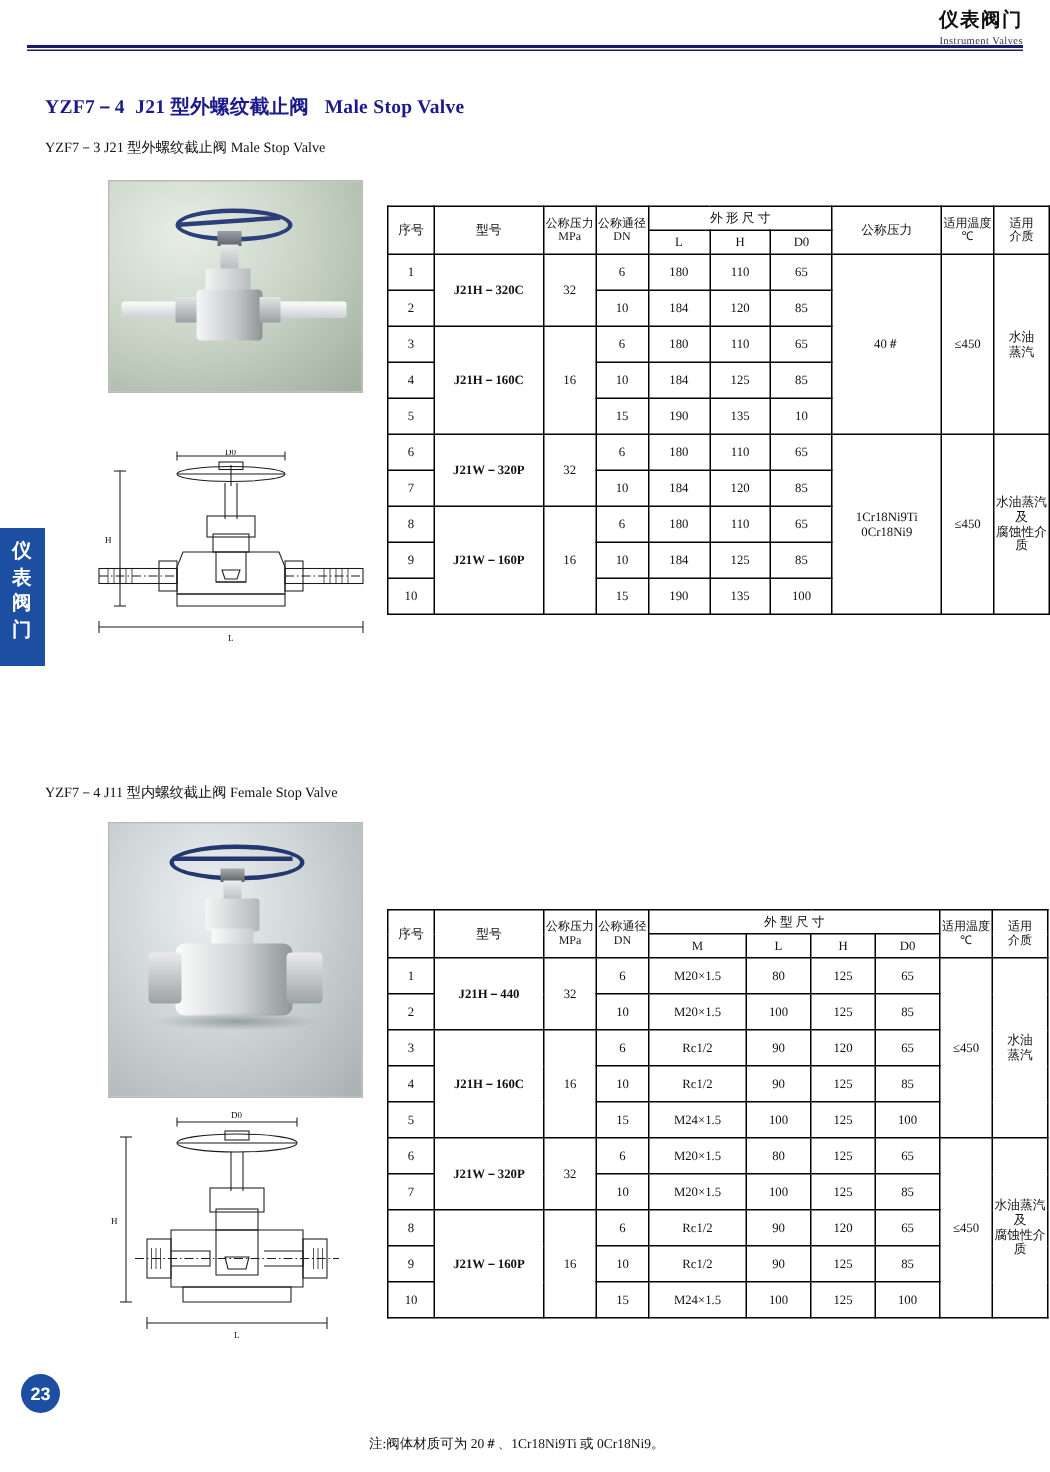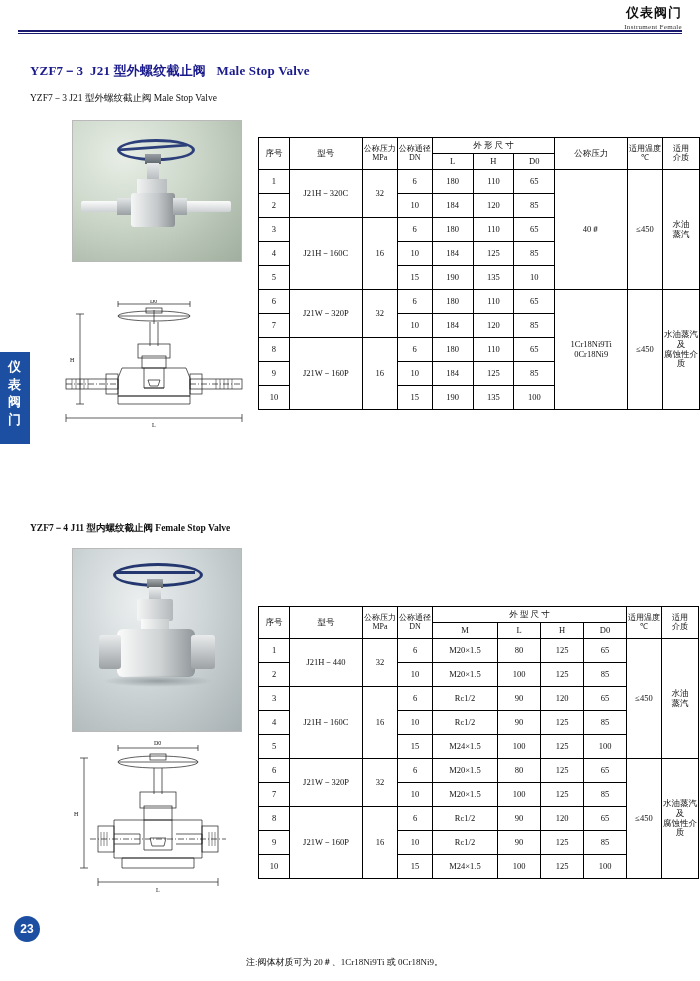--- a/index.html
+++ b/index.html
@@ -59,21 +59,21 @@
     font-size:13px; font-weight:bold; color:#1a1a8c;
     letter-spacing:.2px;
   }
   .sec1-title .en { font-weight:bold; }
   .sub-title {
     position:absolute;
     font-family:"Liberation Serif", serif;
     font-size:9.5px; color:#111;
   }
   #sub1 { left:30px; top:92px; }
-  #sub2 { left:30px; top:522px;font-weight:bold; }
+  #sub2 { left:30px; top:522px; }
 
   
   .photo {
     position:absolute;
     border:1px solid #b9b9b9;
     background:#cfd8cd;
     overflow:hidden;
   }
   #photo1 { left:72px; top:120px; width:168px; height:140px; }
   #photo2 { left:72px; top:548px; width:168px; height:182px; }
@@ -203,21 +203,21 @@
     vertical-align:middle;
     padding:0;
     line-height:1.15;
   }
   table.spec th {
     font-weight:normal;
     height:15px;
   }
   table.spec td { height:23px; }
   .th-stack { line-height:1.05; font-size:8px; }
-  .cell-model { font-size:8.5px; white-space:nowrap; }
+  .cell-model { font-size:8.5px; white-space:nowrap;font-weight:bold; }
   .cell-mat { font-size:8px; line-height:1.4; }
   .cell-use { font-size:8.5px; line-height:1.4; }
 
   
   .note {
     position:absolute; left:246px; top:956px;
     font-size:9px;
     font-family:"Liberation Serif", serif;
   }
 
@@ -231,35 +231,35 @@
     display:flex; align-items:center; justify-content:center;
   }
   svg text { font-family:"Liberation Serif", serif; }
 </style>
 </head>
 <body>
 
 <div class="page-header">
   <div class="hdr-title">
     <div class="hdr-cn">仪表阀门</div>
-    <div class="hdr-en">Instrument Female</div>
+    <div class="hdr-en">Instrument Valves</div>
   </div>
   <div class="hdr-rule"></div>
   <div class="hdr-rule2"></div>
 </div>
 
 <div class="side-tab">
   <span>仪</span>
   <span>表</span>
   <span>阀</span>
   <span>门</span>
 </div>
 
 <div class="sec1-title">
-  <span>YZF7－3</span>
+  <span>YZF7－4</span>
   &nbsp;<span>J21 型外螺纹截止阀</span>
   &nbsp;&nbsp;<span class="en">Male Stop Valve</span>
 </div>
 <div class="sub-title" id="sub1">YZF7－3  J21  型外螺纹截止阀    Male Stop Valve</div>
 
 <div class="photo" id="photo1">
   <div class="ph1-bg"></div>
   <div class="v1-handle"></div>
   <div class="v1-handle-bar"></div>
   <div class="v1-nut"></div>

